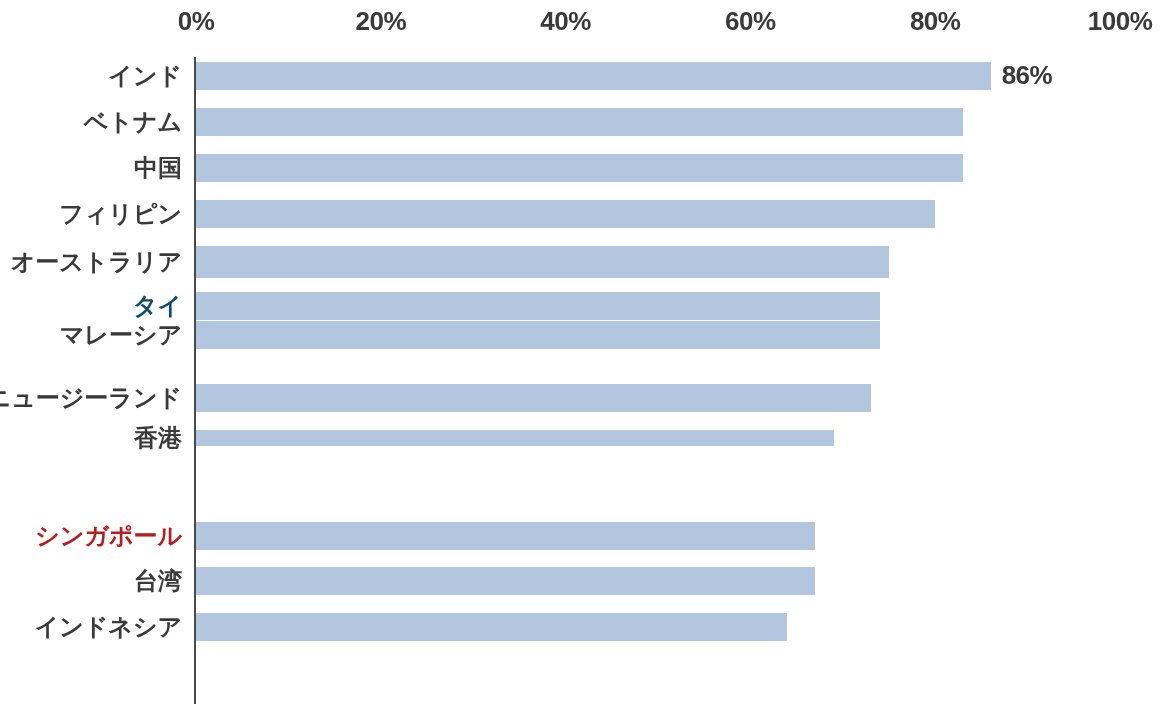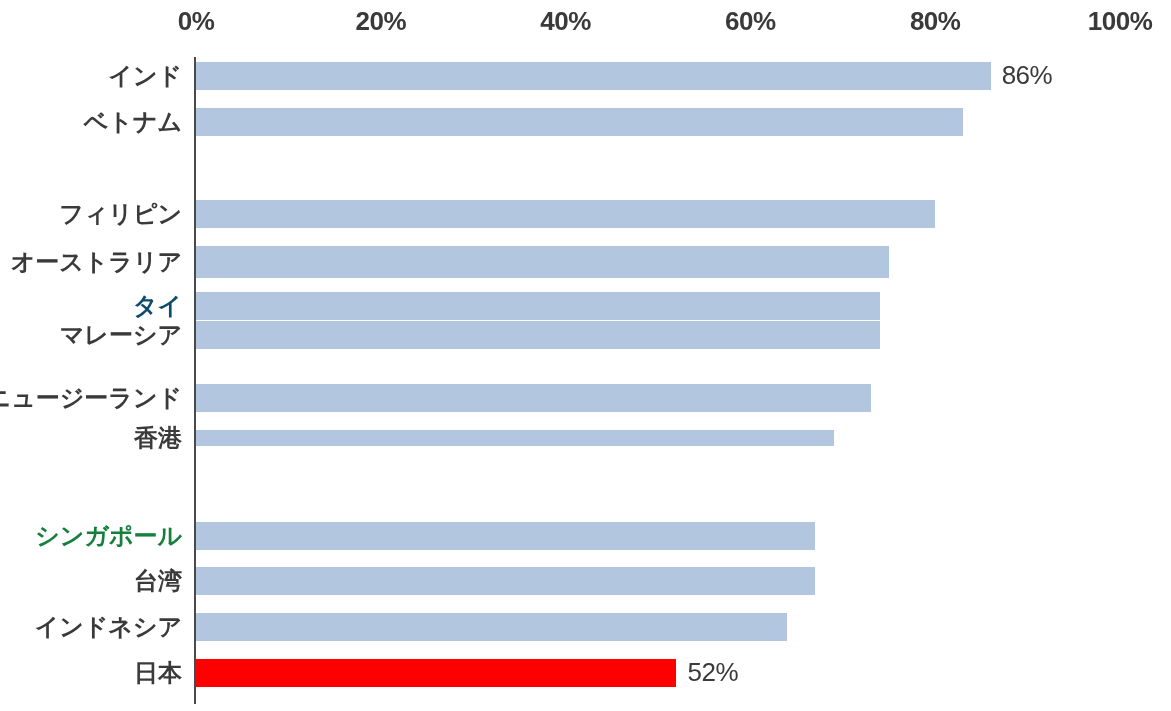--- a/index.html
+++ b/index.html
@@ -73,21 +73,21 @@
   .bar {
     position: absolute;
     top: 0;
     height: 100%;
   }
   .bar-value {
     position: absolute;
     top: 50%;
     transform: translateY(-52%);
     font-size: 26px;
-    font-weight: normal;
+    font-weight: bold;
     color: #3a3a3a;
     white-space: nowrap;
     letter-spacing: -0.5px;
   }
 </style>
 </head>
 <body>
 
 <div id="chart-root">
 
@@ -104,20 +104,24 @@
     <div class="axis-line" style="left: 194px; top: 57px; height: 647.3px; background: rgb(74, 74, 74);"></div>
   <div class="bar-row" style="top: 62px; height: 28px;">
         <div class="cat-label" style="right: 989px; color: rgb(58, 58, 58);">インド</div>
         <div class="bar" style="left: 196px; width: 794.64px; background: rgb(179, 198, 224);"></div>
         <div class="bar-value" style="left: 1001.64px; color: rgb(58, 58, 58);">86%</div>
       </div>
       <div class="bar-row" style="top: 107.95px; height: 28px;">
         <div class="cat-label" style="right: 989px; color: rgb(58, 58, 58); margin-left: 28px;">ベトナム</div>
         <div class="bar" style="left: 196px; width: 766.92px; background: rgb(179, 198, 224);"></div>
       </div>
+      <div class="bar-row" style="top: 153.9px; height: 28px;">
+        <div class="cat-label" style="right: 989px; color: rgb(58, 58, 58);">中国</div>
+        <div class="bar" style="left: 196px; width: 766.92px; background: rgb(179, 198, 224);"></div>
+      </div>
       <div class="bar-row" style="top: 199.85px; height: 28px;">
         <div class="cat-label" style="right: 989px; color: rgb(58, 58, 58);">フィリピン</div>
         <div class="bar" style="left: 196px; width: 739.2px; background: rgb(179, 198, 224);"></div>
       </div>
       <div class="bar-row" style="top: 245.8px; height: 32px;">
         <div class="cat-label" style="right: 989px; color: rgb(58, 58, 58);">オーストラリア</div>
         <div class="bar" style="left: 196px; width: 693px; background: rgb(179, 198, 224);"></div>
       </div>
       <div class="bar-row" style="top: 291.75px; height: 28px;">
         <div class="cat-label" style="right: 989px; color: #0c4a6e;">タイ</div>
@@ -129,31 +133,26 @@
       </div>
       <div class="bar-row" style="top: 383.65px; height: 28px;">
         <div class="cat-label" style="right: 989px; color: rgb(58, 58, 58);">ニュージーランド</div>
         <div class="bar" style="left: 196px; width: 674.52px; background: rgb(179, 198, 224);"></div>
       </div>
       <div class="bar-row" style="top: 429.6px; height: 16px;">
         <div class="cat-label" style="right: 989px; color: rgb(58, 58, 58);">香港</div>
         <div class="bar" style="left: 196px; width: 637.56px; background: rgb(179, 198, 224);"></div>
       </div>
       <div class="bar-row" style="top: 521.5px; height: 28px;">
-        <div class="cat-label" style="right: 989px; color: #15803d; margin-left: 28px;">シンガポール</div>
+        <div class="cat-label" style="right: 989px; color: #b91c1c; margin-left: 28px;">シンガポール</div>
         <div class="bar" style="left: 196px; width: 619.08px; background: rgb(179, 198, 224);"></div>
       </div>
       <div class="bar-row" style="top: 567.45px; height: 28px;">
         <div class="cat-label" style="right: 989px; color: rgb(58, 58, 58);">台湾</div>
         <div class="bar" style="left: 196px; width: 619.08px; background: rgb(179, 198, 224);"></div>
       </div>
       <div class="bar-row" style="top: 613.4px; height: 28px;">
         <div class="cat-label" style="right: 989px; color: rgb(58, 58, 58);">インドネシア</div>
         <div class="bar" style="left: 196px; width: 591.36px; background: rgb(179, 198, 224);"></div>
       </div>
-      <div class="bar-row" style="top: 659.35px; height: 28px;">
-        <div class="cat-label" style="right: 989px; color: rgb(58, 58, 58);">日本</div>
-        <div class="bar" style="left: 196px; width: 480.48px; background: rgb(255, 0, 0);"></div>
-        <div class="bar-value" style="left: 687.48px; color: rgb(58, 58, 58);">52%</div>
-      </div>
     </div>
 
 </div>
 
 </body></html>

